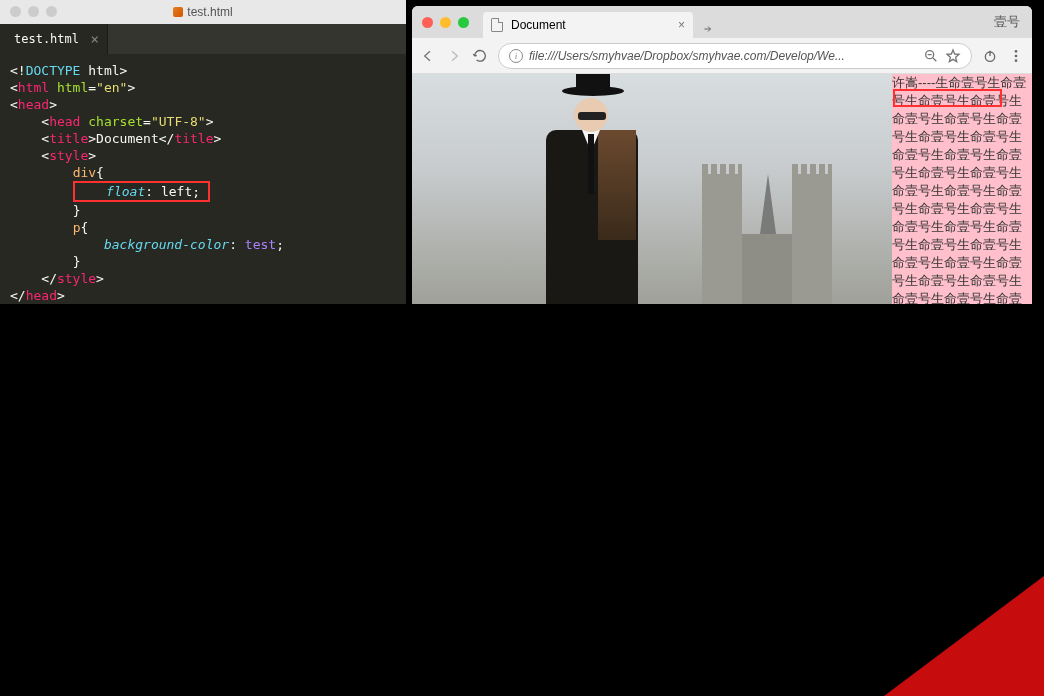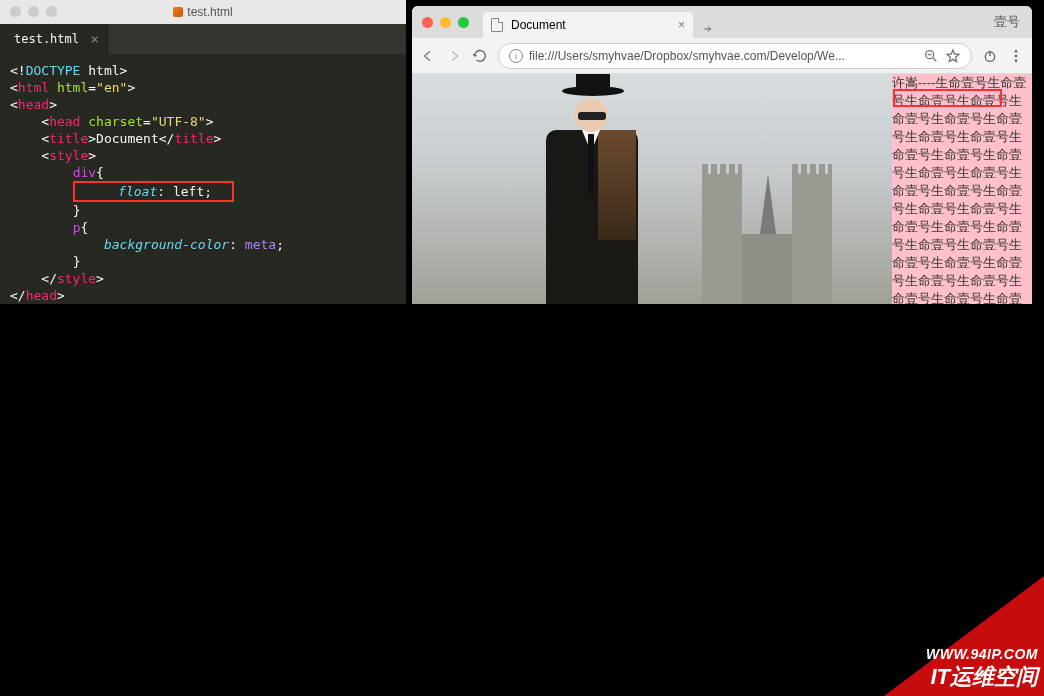--- a/index.html
+++ b/index.html
@@ -19,43 +19,43 @@
     .editor-tab-close { position: absolute; right: 8px; color: #888; font-size: 14px; }
     .code { padding: 8px 10px; line-height: 17px; white-space: pre; }
     .hl-decl { color: #66d9ef; margin-top: 36px; }
     .hl-tag { color: #f92672; }
     .hl-attr { color: #a6e22e; }
     .hl-punc { color: #f8f8f2; }
     .hl-str { color: #e6db74; }
     .hl-prop { color: #66d9ef; font-style: italic; }
     .hl-val { color: #f8f8f2; }
     .hl-color { color: #ae81ff; }
-    .hl-sel { color: #d946ef; }
-    .red-box { border: 2px solid #ff3030; padding: 0 20px; display: inline-block; }
+    .hl-sel { color: #fdba74; }
+    .red-box { border: 2px solid #ff3030; padding: 0 8px; display: inline-block; }
 
     
     .browser { position: absolute; top: 6px; left: 412px; width: 620px; height: 298px; background: #fff; border-radius: 6px 6px 0 0; overflow: hidden; box-shadow: 0 0 0 1px rgba(0,0,0,.1); }
     .brw-tabs { height: 32px; background: #dcdcdc; display: flex; align-items: flex-end; }
     .brw-traffic { display: flex; gap: 7px; padding: 0 10px; align-self: center; }
     .brw-traffic span { width: 11px; height: 11px; border-radius: 50%; }
     .brw-traffic .r { background: #ff5f56; }
     .brw-traffic .y { background: #ffbd2e; }
     .brw-traffic .g { background: #27c93f; }
     .brw-tab { background: #f3f3f3; height: 26px; min-width: 210px; border-radius: 4px 4px 0 0; display: flex; align-items: center; padding: 0 8px; font-size: 12px; gap: 8px; margin-left: 4px; position: relative; }
     .brw-tab-icon { width: 12px; height: 14px; border: 1px solid #888; border-radius: 1px; position: relative; }
     .brw-tab-icon::before { content: ''; position: absolute; top: -1px; right: -1px; width: 4px; height: 4px; background: #f3f3f3; border-left: 1px solid #888; border-bottom: 1px solid #888; }
     .brw-tab-close { margin-left: auto; color: #777; }
     .brw-newtab { width: 20px; height: 18px; margin-left: 6px; color: #666; display: flex; align-items: center; justify-content: center; font-size: 14px; }
     .brw-profile { margin-left: auto; padding: 0 12px; align-self: center; font-size: 13px; color: #555; }
     .brw-toolbar { height: 36px; background: #f3f3f3; display: flex; align-items: center; padding: 0 8px; gap: 10px; border-bottom: 1px solid #ddd; }
     .tb-icon { width: 16px; height: 16px; display: inline-flex; align-items: center; justify-content: center; color: #666; }
     .tb-icon svg { width: 16px; height: 16px; }
     .omnibox { flex: 1; height: 26px; background: #fff; border: 1px solid #ccc; border-radius: 13px; display: flex; align-items: center; padding: 0 10px; gap: 6px; font-size: 12px; color: #555; overflow: hidden; }
     .omnibox .info { width: 14px; height: 14px; border-radius: 50%; border: 1px solid #888; display: inline-flex; align-items: center; justify-content: center; font-size: 9px; color: #888; flex-shrink: 0; font-style: italic; font-family: serif; }
-    .omnibox-text { white-space: nowrap; overflow: hidden; text-overflow: ellipsis; flex: 1; }
+    .omnibox-text { white-space: nowrap; overflow: hidden; text-overflow: ellipsis; flex: 1; font-style: italic; }
 
     .brw-content { position: relative; height: calc(100% - 68px); overflow: hidden; }
     .hero-img { width: 480px; height: 230px; float: left; background: linear-gradient(180deg, #d8dde0 0%, #c8ccce 40%, #9fa098 100%); position: relative; }
     
     .cathedral { position: absolute; right: 10px; bottom: 0; width: 210px; height: 150px; }
     .tower { position: absolute; bottom: 0; width: 40px; background: #9b9a92; }
     .tower.left { left: 30px; height: 130px; }
     .tower.right { left: 120px; height: 130px; }
     .tower::before { content: ''; position: absolute; top: -10px; left: 0; right: 0; height: 10px; background: repeating-linear-gradient(90deg,#9b9a92 0 6px, transparent 6px 9px); }
     .nave { position: absolute; bottom: 0; left: 70px; width: 50px; height: 70px; background: #8f8e86; }
@@ -105,21 +105,21 @@
   <div class="code"><span class="hl-punc">&lt;!</span><span class="hl-decl">DOCTYPE</span><span class="hl-punc"> html</span><span class="hl-punc">&gt;</span>
 <span class="hl-punc">&lt;</span><span class="hl-tag">html</span> <span class="hl-attr">html</span><span class="hl-punc">=</span><span class="hl-str">"en"</span><span class="hl-punc">&gt;</span>
 <span class="hl-punc">&lt;</span><span class="hl-tag">head</span><span class="hl-punc">&gt;</span>
     <span class="hl-punc">&lt;</span><span class="hl-tag">head</span> <span class="hl-attr">charset</span><span class="hl-punc">=</span><span class="hl-str">"UTF-8"</span><span class="hl-punc">&gt;</span>
     <span class="hl-punc">&lt;</span><span class="hl-tag">title</span><span class="hl-punc">&gt;</span><span class="hl-val">Document</span><span class="hl-punc">&lt;/</span><span class="hl-tag">title</span><span class="hl-punc">&gt;</span>
     <span class="hl-punc">&lt;</span><span class="hl-tag">style</span><span class="hl-punc">&gt;</span>
         <span class="hl-sel">div</span><span class="hl-val">{</span>
         <span class="red-box">   <span class="hl-prop">float</span><span class="hl-val">:</span> <span class="hl-val">left</span><span class="hl-val">;</span></span>
         <span class="hl-val">}</span>
         <span class="hl-sel">p</span><span class="hl-val">{</span>
-            <span class="hl-prop">background-color</span><span class="hl-val">:</span> <span class="hl-color">meta</span><span class="hl-val">;</span>
+            <span class="hl-prop">background-color</span><span class="hl-val">:</span> <span class="hl-color">test</span><span class="hl-val">;</span>
         <span class="hl-val">}</span>
     <span class="hl-punc">&lt;/</span><span class="hl-tag">style</span><span class="hl-punc">&gt;</span>
 <span class="hl-punc">&lt;/</span><span class="hl-tag">head</span><span class="hl-punc">&gt;</span></div>
 </div>
 
 <div class="browser">
   <div class="brw-tabs">
     <div class="brw-traffic">
       <span class="r"></span>
       <span class="y"></span>
@@ -200,17 +200,13 @@
       </div>
     </div>
     <p class="pink-text" id="pinkText">许嵩----生命壹号生命壹号生命壹号生命壹号生命壹号生命壹号生命壹号生命壹号生命壹号生命壹号生命壹号生命壹号生命壹号生命壹号生命壹号生命壹号生命壹号生命壹号生命壹号生命壹号生命壹号生命壹号生命壹号生命壹号生命壹号生命壹号生命壹号生命壹号生命壹号生命壹号生命壹号生命壹号生命壹号生命壹号生命壹号生命壹号生命壹号生命壹号生命壹号生命壹号</p>
   </div>
 </div>
 
 <div class="red-outline"></div>
 
 <div class="watermark">
   <div class="wm-tri"></div>
-  <div class="wm-text">
-    <div class="l1">WWW.94IP.COM</div>
-    <div class="l2">IT运维空间</div>
-  </div>
 </div>
 
 </body></html>

